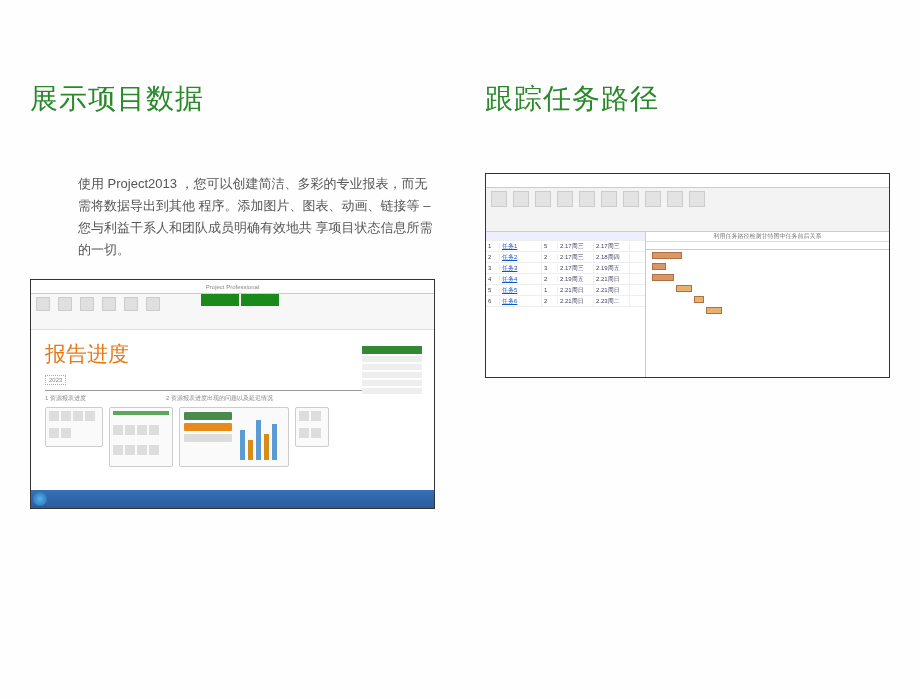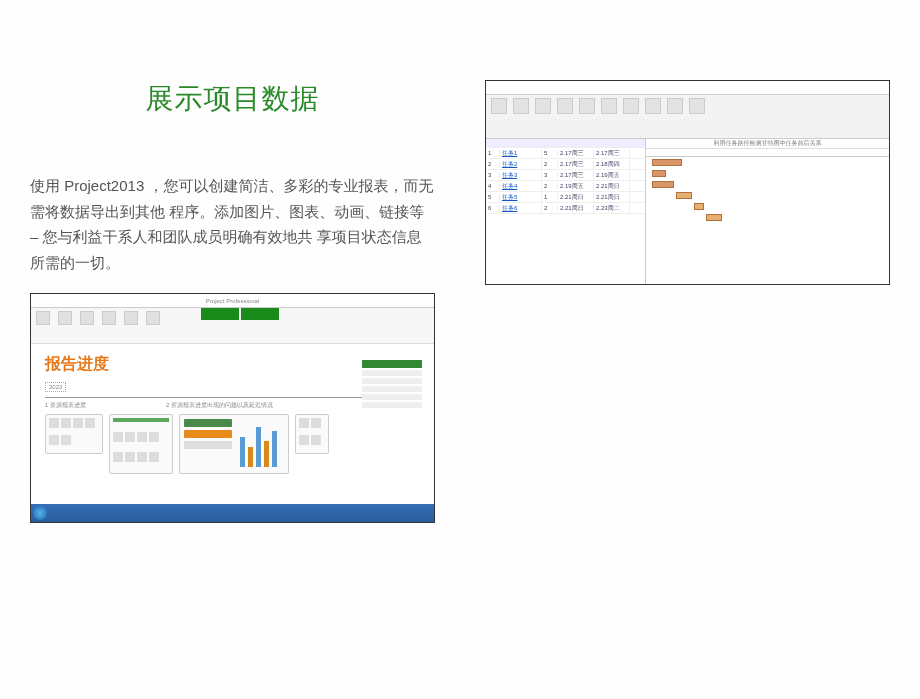--- a/index.html
+++ b/index.html
@@ -5,51 +5,52 @@
   * { box-sizing: border-box; margin: 0; padding: 0; }
   body {
     width: 920px;
     height: 699px;
     background: #fefefe;
     font-family: "Microsoft YaHei", "SimSun", sans-serif;
     padding: 80px 30px 30px 30px;
     display: flex;
     gap: 50px;
   }
-  .column { flex: 1; display: flex; flex-direction: column; align-items: center; }
+  .column { flex: 1; display: flex; flex-direction: column; }
   h1 {
     font-size: 28px;
     font-weight: 400;
     color: #2a8a2a;
     margin-bottom: 55px;
     letter-spacing: 1px;
   }
   .desc {
-    font-size: 15px;
+    font-size: 13px;
     color: #555;
     line-height: 1.7;
     margin-bottom: 18px;
+    margin-left: 48px;
   }
   .desc b { color: #222; font-weight: bold; }
   .shot-wrap {
     border: 1px solid #333;
     background: #fff;
     width: 100%;
     margin-bottom: 24px;
   }
   .shot1 { height: 230px; position: relative; }
   .shot2 { height: 205px; position: relative; }
 
   
   .s1-titlebar { height: 14px; background: #fff; border-bottom:1px solid #ccc; font-size:6px; color:#888; text-align:center; line-height:14px;}
   .s1-ribbon { height: 36px; background: #f7f7f7; border-bottom:1px solid #ddd; display:flex; padding:2px 4px; gap:6px; }
   .s1-rgrp { display:flex; flex-direction:column; align-items:center; font-size:5px; color:#888; padding:1px; }
   .s1-icon { width:14px; height:14px; background:#e0e0e0; border:1px solid #ccc; margin-bottom:1px; }
   .s1-body { padding: 10px 14px 4px 14px; position:relative; height:158px; background:#fff; }
-  .s1-big { font-size: 16px; color: #e67817; font-weight:700; }
+  .s1-big { font-size: 21px; color: #e67817; font-weight:400; }
   .s1-line { height:1px; background:#999; margin:4px 0 3px 0;}
   .s1-sub { font-size:6px; color:#888; }
   .s1-row { display:flex; gap:6px; margin-top:4px;}
   .s1-card { border:1px solid #ccc; border-radius:2px; background:#fafafa; padding:3px; display:flex; gap:2px; flex-wrap:wrap;}
   .s1-mini { width:10px; height:10px; background:#ddd; }
   .s1-bar { width:5px; background:#5b9bd5; display:inline-block; margin-right:1px;}
   .s1-pill { height:8px; border-radius:1px;}
   .s1-green-tab { position:absolute; top:0; left:170px; width:38px; height:12px; background:#1a8a1a;}
   .s1-green-tab2 { position:absolute; top:0; left:210px; width:38px; height:12px; background:#1a8a1a;}
   .s1-right-panel { position:absolute; right:12px; top:16px; width:60px;}
@@ -163,20 +164,21 @@
       </div>
     </div>
     <div class="s1-taskbar">
       <div class="s1-start"></div>
     </div>
   </div>
 
 </div>
 
 <div class="column">
+  <h1>跟踪任务路径</h1>
 
   <div class="shot-wrap shot2">
     <div class="s2-titlebar"></div>
     <div class="s2-ribbon">
       <div class="s2-rgrp">
           <div class="s2-icon"></div>
         </div>
       <div class="s2-rgrp">
           <div class="s2-icon"></div>
         </div>

